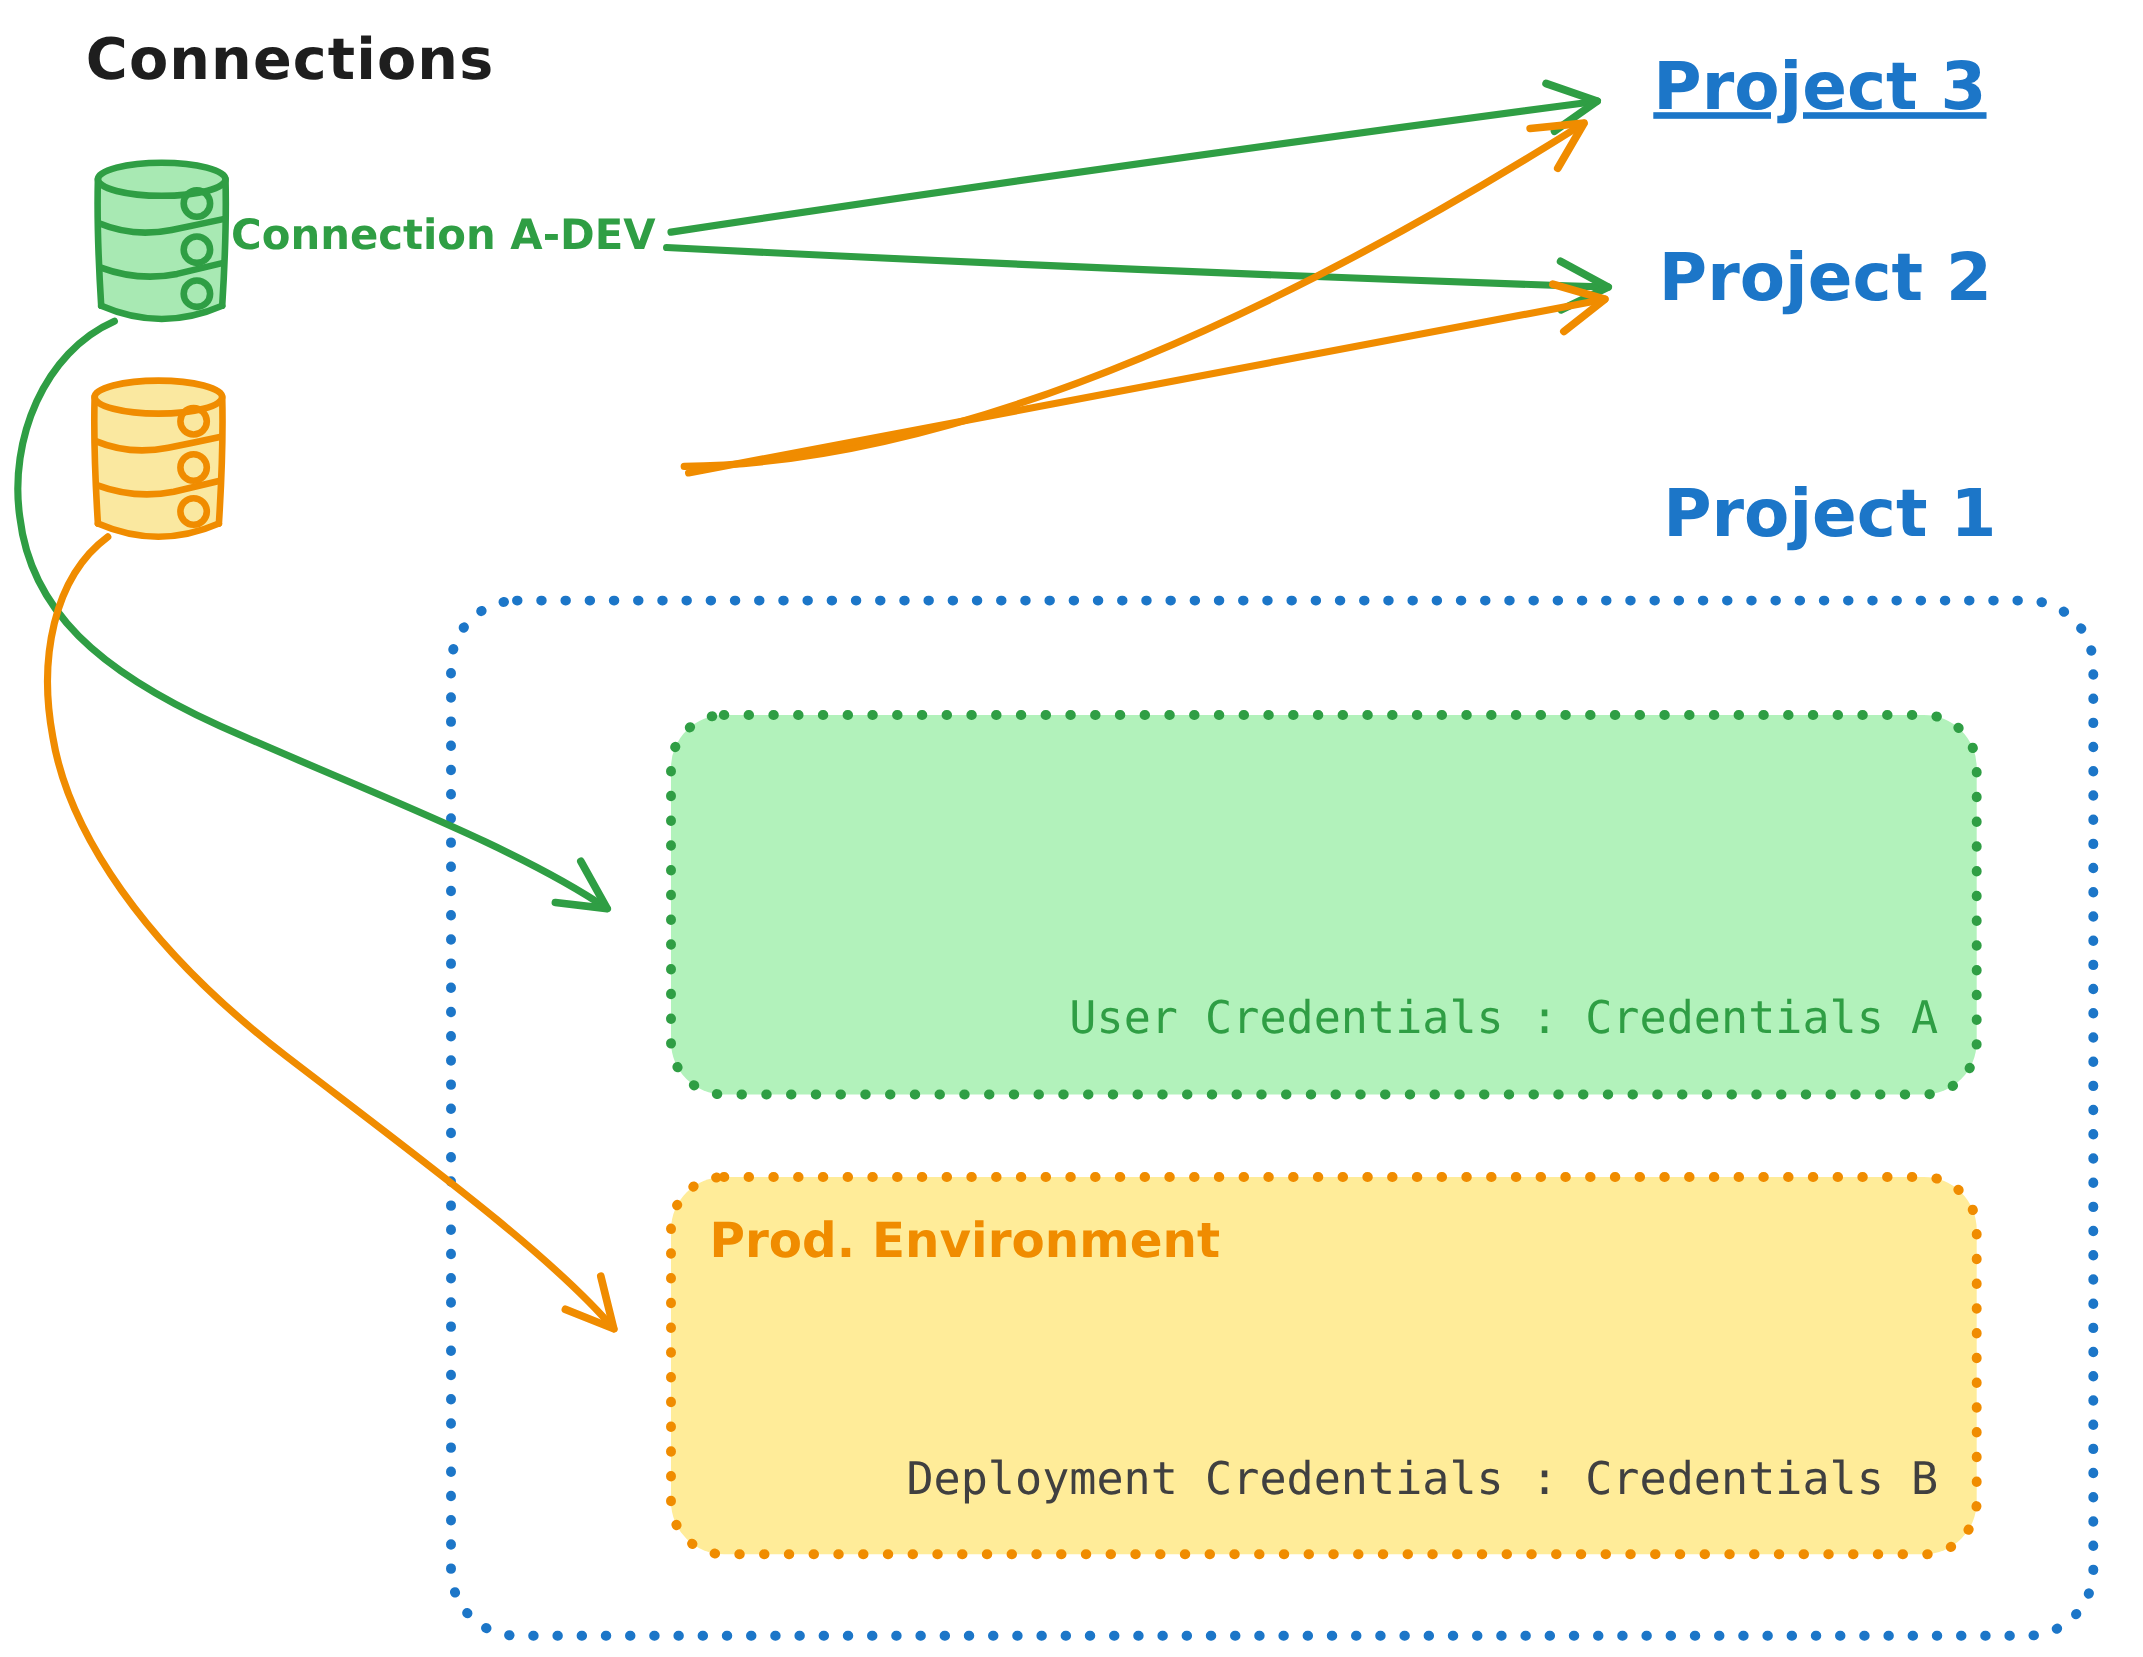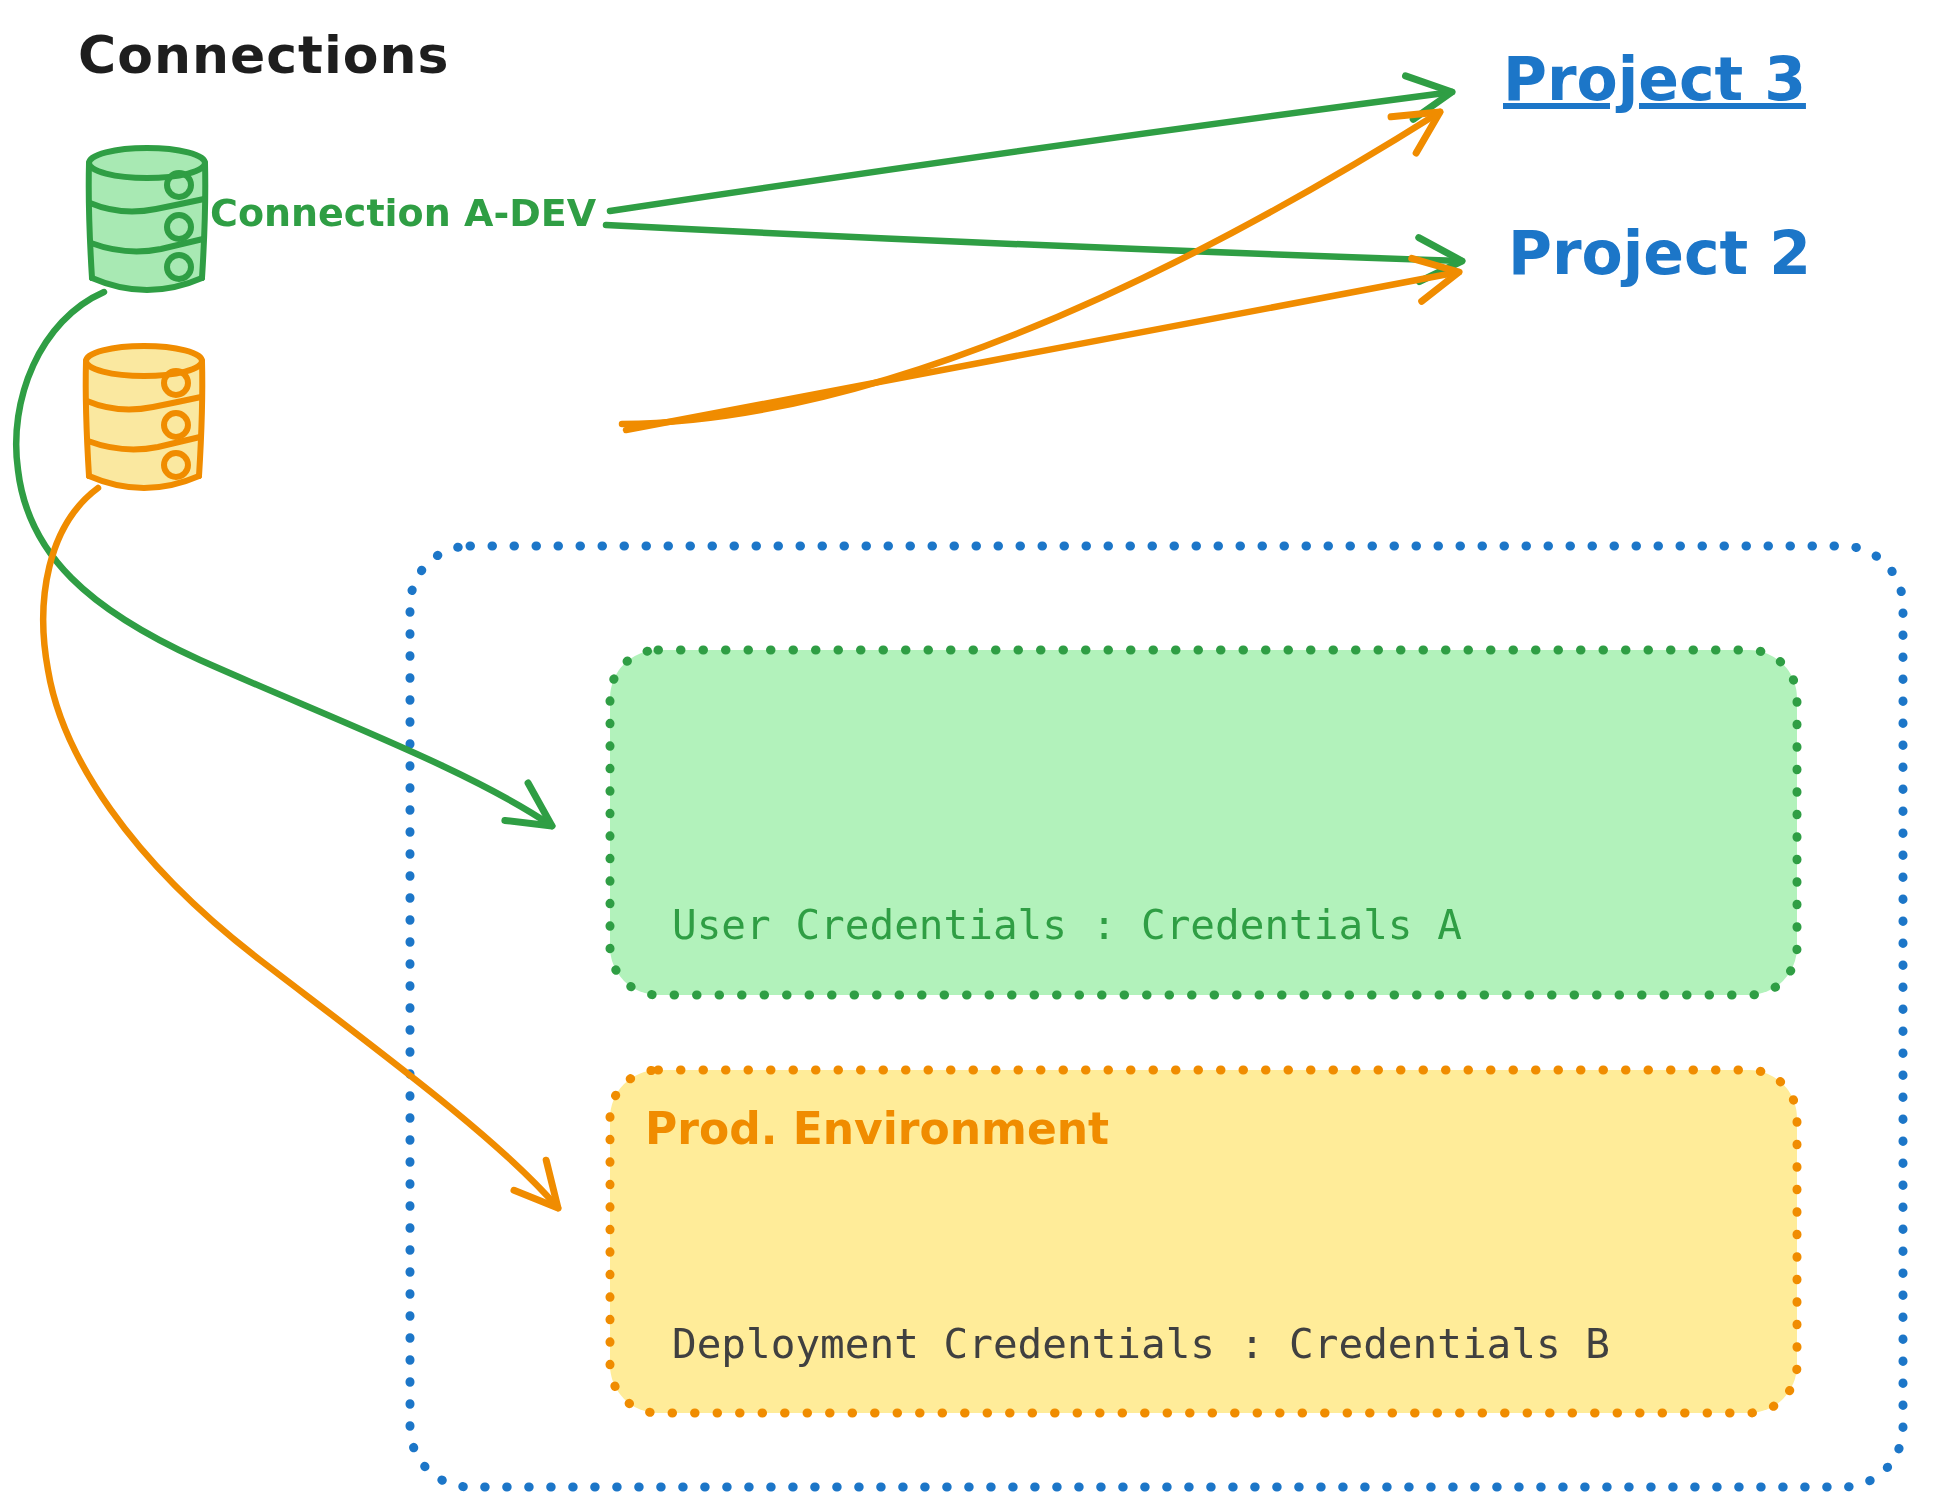--- a/index.html
+++ b/index.html
@@ -18,21 +18,21 @@
   .title-label      { left: 78px;  top: 28px;  font-size: 52px; color: #1e1e1e; letter-spacing: 1px; }
   .conn-a-label     { left: 210px; top: 194px; font-size: 38px; color: #2f9e44; }
   .conn-b-label     { left: 198px; top: 394px; font-size: 38px; color: #f08c00; }
   .project-label    { color: #1c76c8; font-size: 60px; }
   .project-3        { left: 1503px; top: 48px; text-decoration: underline; }
   .project-2        { left: 1508px; top: 222px; }
   .project-1        { left: 1512px; top: 436px; }
   .env-title        { font-size: 44px; }
   .dev-env-title    { left: 660px; top: 692px;  color: #2f9e44; }
   .prod-env-title   { left: 645px; top: 1106px; color: #f08c00; }
-  .cred-line        { font-size: 41px; text-align: left; width: 1090px; left: 672px; }
+  .cred-line        { font-size: 41px; text-align: right; width: 1090px; left: 672px; }
   .cred-a           { top: 904px;  color: #2f9e44; }
   .cred-b           { top: 1323px; color: #404040; }
 </style>
 </head>
 <body>
 
 <div id="stage">
 
   <svg id="diagram-svg" width="1948" height="1506" viewBox="0 0 1948 1506">
     <defs>
@@ -87,20 +87,21 @@
 
   <div class="label hand title-label">Connections</div>
 
   <div class="label hand conn-a-label">Connection A-DEV</div>
 
 
   <div class="label hand project-label project-3">Project 3</div>
 
   <div class="label hand project-label project-2">Project 2</div>
 
+  <div class="label hand project-label project-1">Project 1</div>
 
 
   <div class="label mono cred-line cred-a">User Credentials : Credentials A</div>
 
   <div class="label hand env-title prod-env-title">Prod. Environment</div>
 
   <div class="label mono cred-line cred-b">Deployment Credentials : Credentials B</div>
 
 </div>
 

